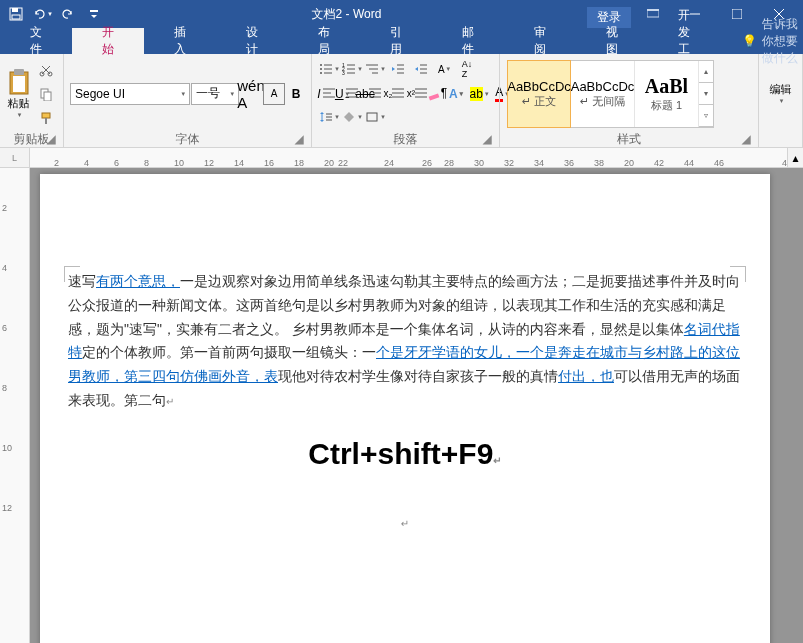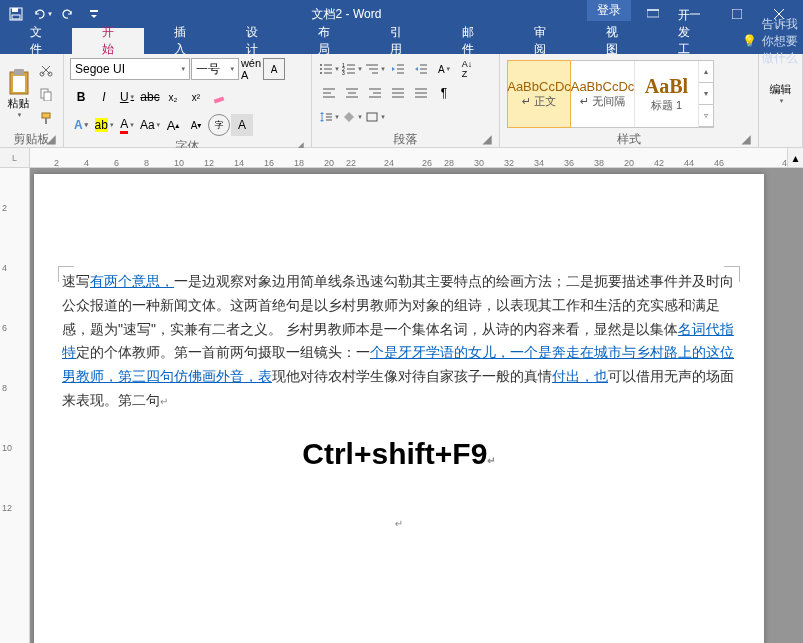--- a/index.html
+++ b/index.html
@@ -2,21 +2,21 @@
 <html><head>
 <meta charset="utf-8">
 <style>
 * { margin: 0; padding: 0; box-sizing: border-box; font-family: "Microsoft YaHei", "Segoe UI", sans-serif; }
 body { width: 803px; height: 643px; background: #fff; overflow: hidden; font-size: 12px; }
 
 .titlebar { height: 28px; background: #2b579a; display: flex; align-items: center; color: #fff; }
 .titlebar .qat { display: flex; align-items: center; gap: 2px; padding-left: 4px; }
 .qat-btn { width: 24px; height: 24px; display: flex; align-items: center; justify-content: center; cursor: pointer; }
 .titlebar .title { flex: 1; text-align: center; font-size: 12px; }
-.titlebar .right { display: flex; align-items: flex-start; gap: 2px; padding-right: 4px; }
+.titlebar .right { display: flex; align-items: flex-end; gap: 2px; padding-right: 4px; }
 .login-btn { background: #3e6db5; padding: 2px 10px; font-size: 12px; cursor: pointer; }
 .win-btn { width: 40px; height: 28px; display: flex; align-items: center; justify-content: center; cursor: pointer; }
 
 .menubar { height: 26px; background: #2b579a; display: flex; align-items: stretch; color: #fff; font-size: 12px; }
 .menu-tab { padding: 0 30px; display: flex; align-items: center; cursor: pointer; }
 .menu-tab.active { background: #f3f3f3; color: #be185d; }
 .tell-me { display: flex; align-items: center; gap: 4px; padding-left: 12px; color: #c9d7ec; }
 
 .ribbon { height: 94px; background: #f3f3f3; border-bottom: 1px solid #d4d4d4; display: flex; }
 .ribbon-group { border-right: 1px solid #d4d4d4; display: flex; flex-direction: column; padding: 2px 4px 0; }
@@ -29,35 +29,35 @@
 .small-col { display: flex; flex-direction: column; justify-content: center; gap: 2px; padding: 0 2px; }
 .row-btns { display: flex; align-items: center; gap: 1px; }
 
 .font-name, .font-size { border: 1px solid #ababab; background: #fff; height: 22px; padding: 0 4px; font-size: 12px; display: flex; align-items: center; justify-content: space-between; }
 .font-name { width: 120px; }
 .font-size { width: 48px; }
 
 .styles-gallery { display: flex; border: 1px solid #c6c6c6; background: #fff; height: 68px; }
 .style-item { width: 64px; border-right: 1px solid #e5e5e5; display: flex; flex-direction: column; align-items: center; justify-content: center; cursor: pointer; padding: 2px; }
 .style-item.selected { border: 1px solid #f3b14e; background: #fdeeb7; margin: -1px 0 -1px -1px; }
-.style-preview { font-size: 13px; color: #a16207; }
+.style-preview { font-size: 13px; color: #000000; }
 .style-label { font-size: 11px; color: #555; }
 .gallery-scroll { width: 14px; display: flex; flex-direction: column; }
 .gallery-scroll div { flex: 1; border-bottom: 1px solid #c6c6c6; display: flex; align-items: center; justify-content: center; cursor: pointer; font-size: 8px; color: #666; }
 
 .ruler-area { height: 20px; background: #fff; display: flex; border-bottom: 1px solid #d4d4d4; }
 .ruler-corner { width: 30px; background: #f3f3f3; border-right: 1px solid #d4d4d4; display: flex; align-items: center; justify-content: center; font-size: 9px; color: #888; }
 .ruler-h { flex: 1; position: relative; background: #f9f9f9; overflow: hidden; }
 .ruler-h .tick { position: absolute; top: 10px; font-size: 9px; color: #777; }
 .nav-btn { width: 16px; background: #f3f3f3; border-left: 1px solid #d4d4d4; display: flex; align-items: center; justify-content: center; cursor: pointer; }
 
 .doc-area { display: flex; height: calc(643px - 28px - 26px - 94px - 20px); background: #e6e6e6; }
 .ruler-v { width: 30px; background: #f9f9f9; border-right: 1px solid #d4d4d4; position: relative; }
 .ruler-v .vtick { position: absolute; left: 2px; font-size: 9px; color: #777; transform: translateY(-50%); }
-.doc-scroll { flex: 1; overflow: auto; background: #959595; padding-left: 4px; padding-top: 6px; }
+.doc-scroll { flex: 1; overflow: auto; background: #959595; padding-left: 10px; padding-top: 6px; }
 .page { width: 730px; min-height: 600px; background: #fff; box-shadow: 0 0 6px rgba(0,0,0,0.3); padding: 96px 28px 40px 28px; position: relative; }
 .corner-mark { position: absolute; width: 16px; height: 16px; border-color: #bbb; }
 .corner-tl { left: 24px; top: 92px; border-left: 1px solid #bbb; border-top: 1px solid #bbb; }
 .corner-tr { right: 24px; top: 92px; border-right: 1px solid #bbb; border-top: 1px solid #bbb; }
 
 .body-text { font-size: 14px; line-height: 1.7; color: #333; font-family: SimSun, serif; }
 .body-text a, .hlink { color: #0563c1; text-decoration: underline; cursor: pointer; }
 .big-center { text-align: center; font-size: 30px; font-weight: bold; font-family: "Segoe UI", sans-serif; margin-top: 24px; }
 .para-mark { color: #888; font-size: 10px; }
 
@@ -172,31 +172,31 @@
               <rect x="3" y="2" width="8" height="5" fill="#f3c14e" stroke="#9c6f1f"></rect>
               <rect x="6" y="7" width="2" height="6" fill="#888"></rect>
             </svg>
           </div>
       </div>
     </div>
     <div class="label"><span>剪贴板</span><span class="dialog-launcher">◢</span></div>
   </div>
 
   <div class="ribbon-group" style="width:248px">
-    <div class="controls" style="flex-direction:column;gap:6px;padding:2px">
+    <div class="controls" style="flex-direction:row;gap:0;padding:2px">
       <div class="row-btns">
         <div class="font-name">
             <span>Segoe UI</span>
             <span class="dropdown-arrow">▾</span>
           </div>
         <div class="font-size">
             <span>一号</span>
             <span class="dropdown-arrow">▾</span>
           </div>
-        <div class="small-btn" style="font-size:11px">wén<br>A</div>
+        <div class="small-btn" style="font-size:15px">wén<br>A</div>
         <div class="small-btn" style="border:1px solid #888;font-size:10px">A</div>
       </div>
       <div class="row-btns">
         <div class="small-btn" style="font-weight:bold">B</div>
         <div class="small-btn" style="font-style:italic">I</div>
         <div class="small-btn" style="text-decoration:underline">
             <span>U</span>
             <span class="dropdown-arrow">▾</span>
           </div>
         <div class="small-btn" style="text-decoration:line-through">abc</div>
@@ -391,21 +391,21 @@
       <span class="tick" style="left: 24px;">2</span>
       <span class="tick" style="left: 54px;">4</span>
       <span class="tick" style="left: 84px;">6</span>
       <span class="tick" style="left: 114px;">8</span>
       <span class="tick" style="left: 144px;">10</span>
       <span class="tick" style="left: 174px;">12</span>
       <span class="tick" style="left: 204px;">14</span>
       <span class="tick" style="left: 234px;">16</span>
       <span class="tick" style="left: 264px;">18</span>
       <span class="tick" style="left: 294px;">20</span>
-      <span class="tick" style="left: 316px;">22</span>
+      <span class="tick" style="left: 308px;">22</span>
       <span class="tick" style="left: 354px;">24</span>
       <span class="tick" style="left: 392px;">26</span>
       <span class="tick" style="left: 414px;">28</span>
       <span class="tick" style="left: 444px;">30</span>
       <span class="tick" style="left: 474px;">32</span>
       <span class="tick" style="left: 504px;">34</span>
       <span class="tick" style="left: 534px;">36</span>
       <span class="tick" style="left: 564px;">38</span>
       <span class="tick" style="left: 594px;">20</span>
       <span class="tick" style="left: 624px;">42</span>

